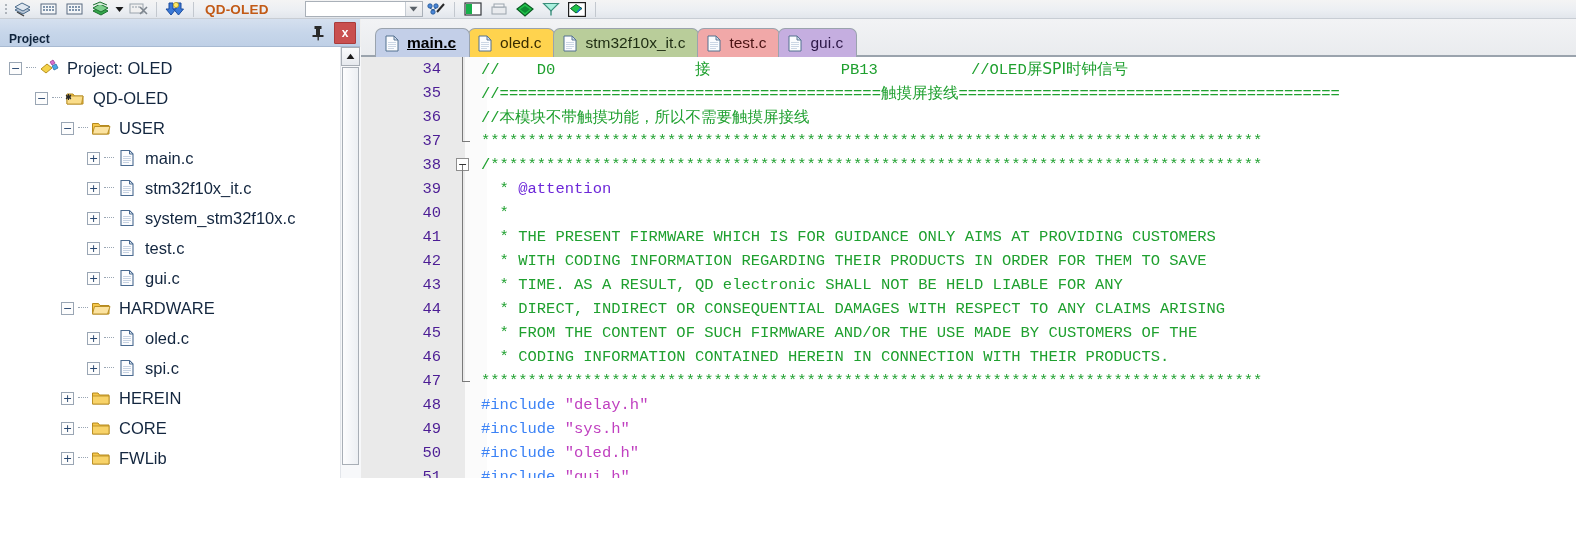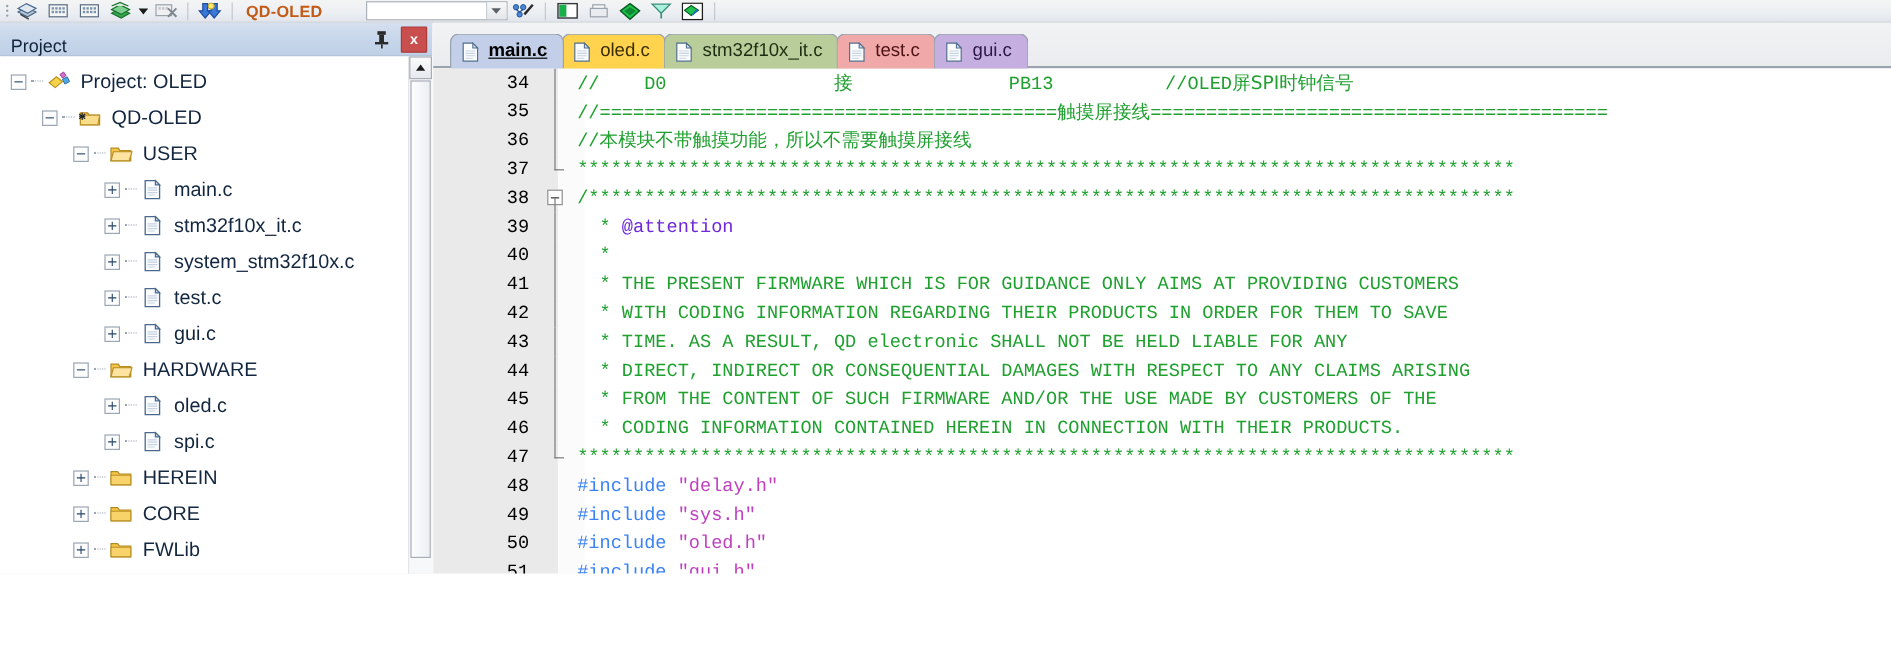--- a/index.html
+++ b/index.html
@@ -64,22 +64,22 @@
   }
   .proj-header {
     position: relative;
     height: 28px; width: 360px;
     background: linear-gradient(to bottom,#d5e0ef 0%, #c7d6ea 50%, #bfd0e6 100%);
     border-bottom: 1px solid #a8bad2;
     display: flex; align-items: center;
     box-sizing: border-box;
   }
   .proj-title {
-    font-size: 15px; color: #10243c; margin-left: 9px;
-    font-weight: 400;
+    font-size: 12px; color: #10243c; margin-left: 9px;
+    font-weight: 700;
     margin-top: 12px;
   }
   .proj-hdr-btns { position:absolute; right: 4px; top:3px; display:flex; gap:6px; align-items:center;}
   .pin-btn { width: 20px; height:20px; display:flex;align-items:center;justify-content:center;}
   .close-btn {
     width: 20px; height:20px; background:#c94f4f; border:1px solid #a93b3b;
     display:flex;align-items:center;justify-content:center;
     color:#fff; font-size:12px; font-weight:700; font-family:"Liberation Sans",sans-serif;
     border-radius:1px;
   }
@@ -203,21 +203,21 @@
     position:absolute; left:0; top:0; width: 1215px; height: 480px;
     font-family: "Liberation Mono", monospace;
     font-size: 15.5px;
   }
   .cl {
     height: 24px; display:flex; align-items:center;
     white-space: pre; position: relative;
   }
   .ln {
     width: 92px; text-align:right; padding-right: 12px;
-    color:#000000; font-family:"Liberation Mono",monospace; font-size:15.5px;
+    color:#4c1d95; font-family:"Liberation Mono",monospace; font-size:15.5px;
     flex:0 0 auto; box-sizing:border-box;
   }
   .fold {
     width: 22px; flex:0 0 auto; position:relative; height:24px;
   }
   .fold .boxm{
     position:absolute; left:3px; top:5px; width:13px;height:13px;
     border:1px solid #8e8e8e; background:#fff; box-sizing:border-box;
     display:flex;align-items:center;justify-content:center;
     font-size:11px;line-height:1;color:#222;font-family:"DejaVu Sans",sans-serif;

